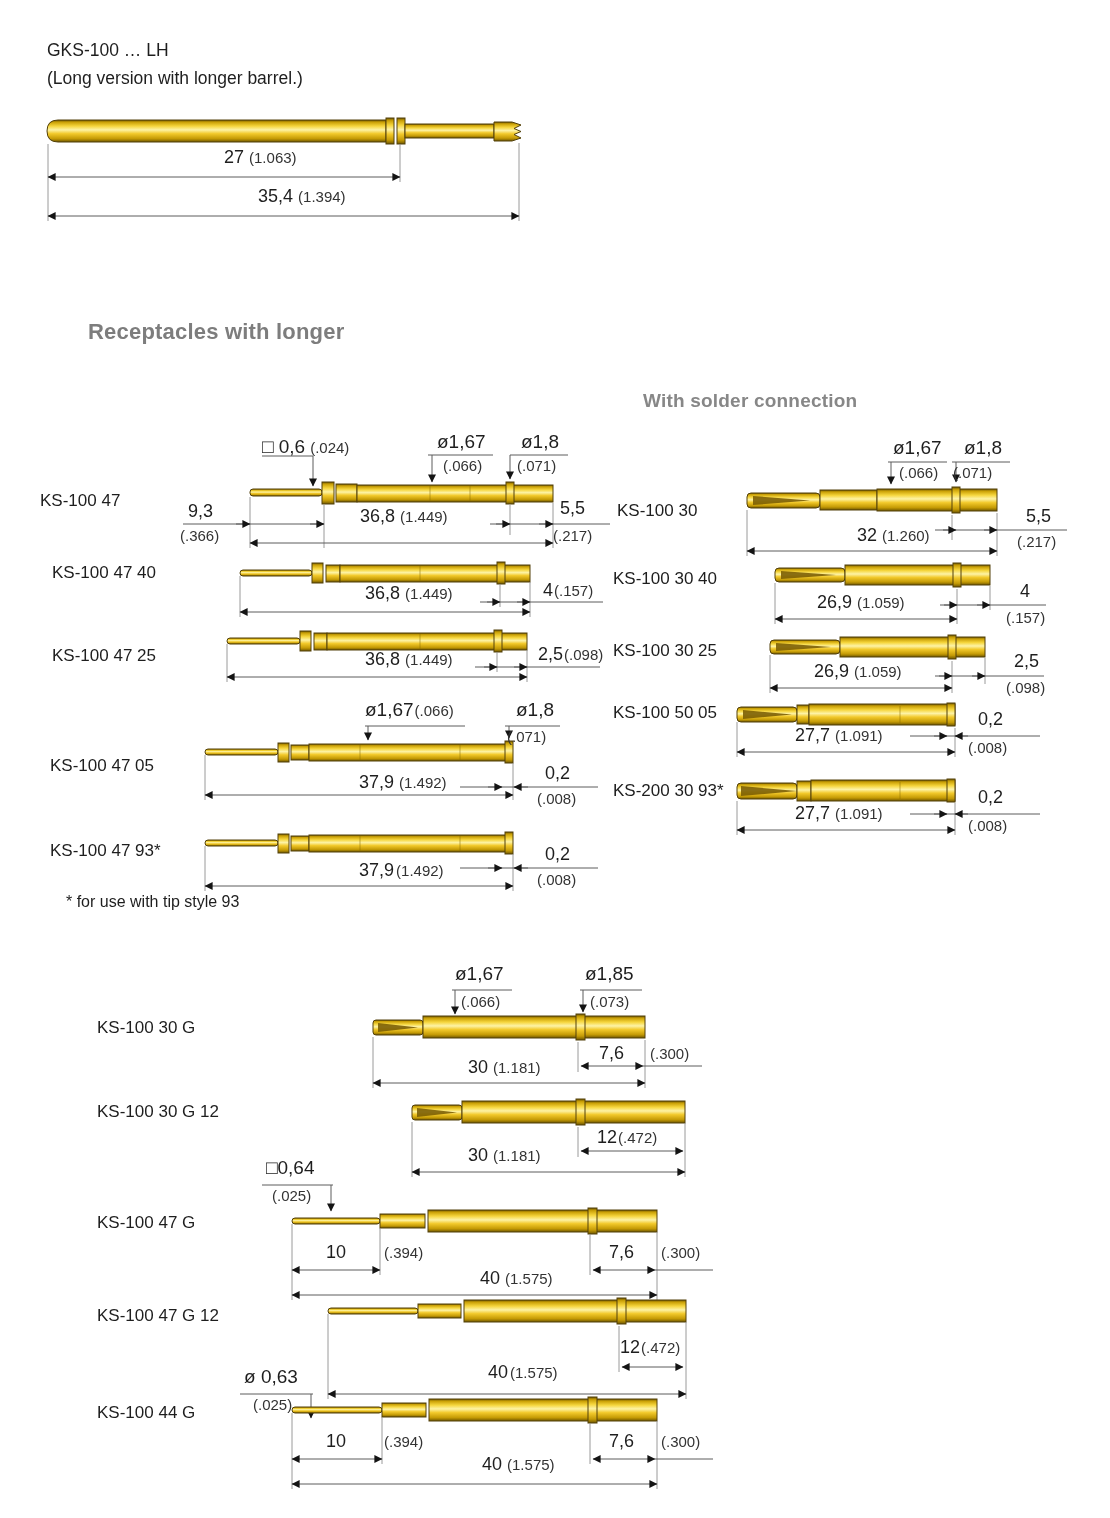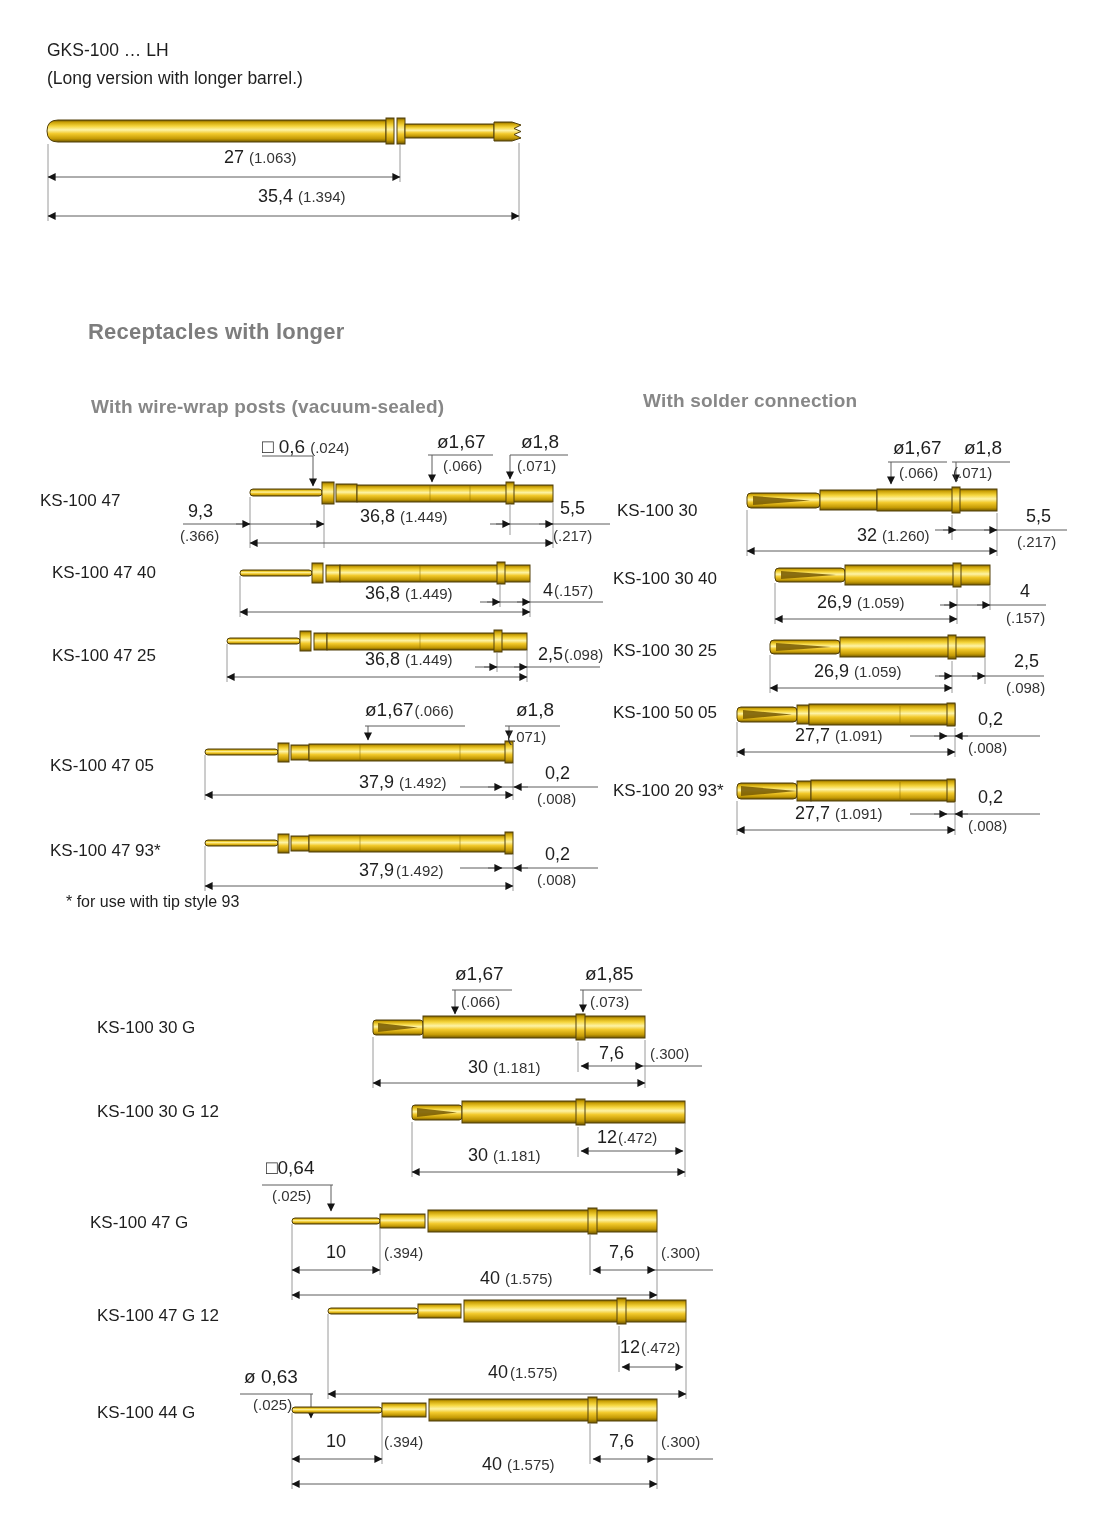--- a/index.html
+++ b/index.html
@@ -309,21 +309,20 @@
 <div class="t title" style="left:47px;top:69px">(Long version with longer barrel.)</div>
 
 <div class="t" style="left:224px;top:148px">
   <span class="m">27</span><span class="i">(1.063)</span>
 </div>
 <div class="t" style="left:258px;top:187px">
   <span class="m">35,4</span><span class="i">(1.394)</span>
 </div>
 
 <div class="t h1" style="left:88px;top:320px">Receptacles with longer</div>
-<div class="t h2" style="left:91px;top:397px">With wire-wrap posts (vacuum-sealed)</div>
 <div class="t h2" style="left:643px;top:391px">With solder connection</div>
 
 <div class="t lbl" style="left:40px;top:492px">KS-100 47</div>
 <div class="t" style="left:262px;top:437px">
   <span class="big">□ 0,6</span><span class="i">(.024)</span>
 </div>
 <div class="t big" style="left:437px;top:432px">ø1,67</div>
 <div class="t sm" style="left:443px;top:458px">(.066)</div>
 <div class="t big" style="left:521px;top:432px">ø1,8</div>
 <div class="t sm" style="left:517px;top:458px">(.071)</div>
@@ -397,21 +396,21 @@
 <div class="t m" style="left:1014px;top:652px">2,5</div>
 <div class="t sm" style="left:1006px;top:680px">(.098)</div>
 
 <div class="t lbl" style="left:613px;top:704px">KS-100 50 05</div>
 <div class="t" style="left:795px;top:726px">
   <span class="m">27,7</span><span class="i">(1.091)</span>
 </div>
 <div class="t m" style="left:978px;top:710px">0,2</div>
 <div class="t sm" style="left:968px;top:740px">(.008)</div>
 
-<div class="t lbl" style="left:613px;top:782px">KS-100 20 93*</div>
+<div class="t lbl" style="left:613px;top:782px">KS-200 30 93*</div>
 <div class="t" style="left:795px;top:804px">
   <span class="m">27,7</span><span class="i">(1.091)</span>
 </div>
 <div class="t m" style="left:978px;top:788px">0,2</div>
 <div class="t sm" style="left:968px;top:818px">(.008)</div>
 
 
 <div class="t lbl" style="left:97px;top:1019px">KS-100 30 G</div>
 <div class="t big" style="left:455px;top:964px">ø1,67</div>
 <div class="t sm" style="left:461px;top:994px">(.066)</div>
@@ -424,21 +423,21 @@
 </div>
 
 <div class="t lbl" style="left:97px;top:1103px">KS-100 30 G 12</div>
 <div class="t" style="left:597px;top:1128px">
   <span class="m">12</span><span class="i" style="margin-left:1px">(.472)</span>
 </div>
 <div class="t" style="left:468px;top:1146px">
   <span class="m">30</span><span class="i">(1.181)</span>
 </div>
 
-<div class="t lbl" style="left:90px;top:1214px">KS-100 47 G</div>
+<div class="t lbl" style="left:97px;top:1214px">KS-100 47 G</div>
 <div class="t big" style="left:266px;top:1158px">□0,64</div>
 <div class="t sm" style="left:272px;top:1188px">(.025)</div>
 <div class="t m" style="left:326px;top:1243px">10</div>
 <div class="t sm" style="left:384px;top:1245px">(.394)</div>
 <div class="t m" style="left:609px;top:1243px">7,6</div>
 <div class="t sm" style="left:661px;top:1245px">(.300)</div>
 <div class="t" style="left:480px;top:1269px">
   <span class="m">40</span><span class="i">(1.575)</span>
 </div>
 

